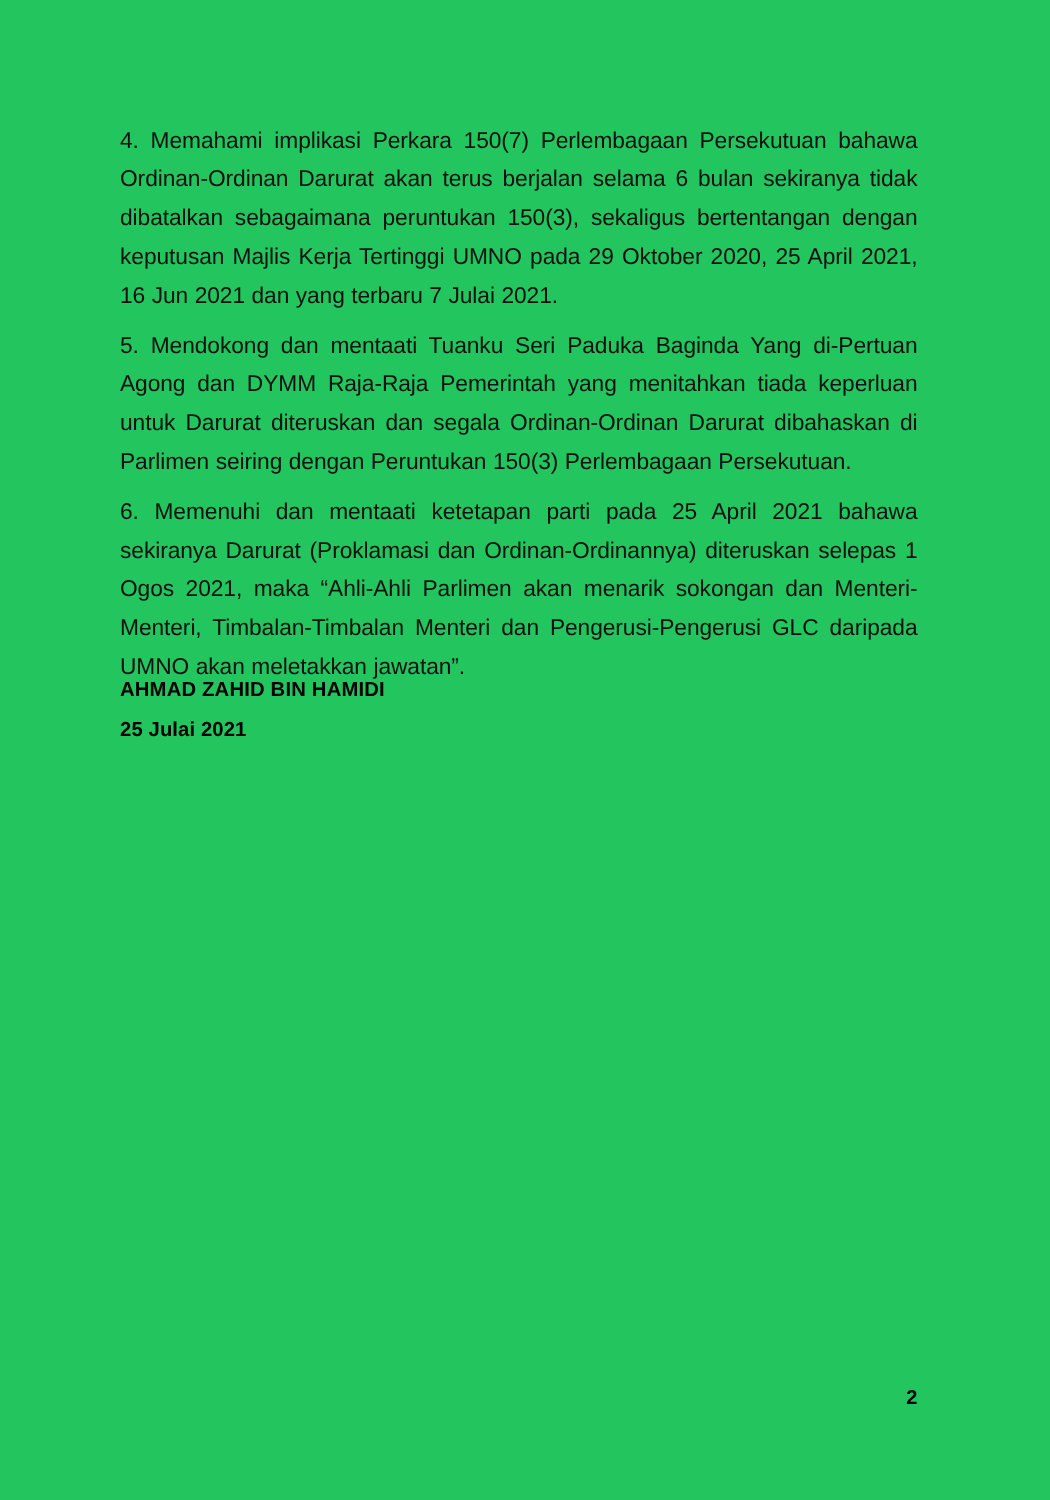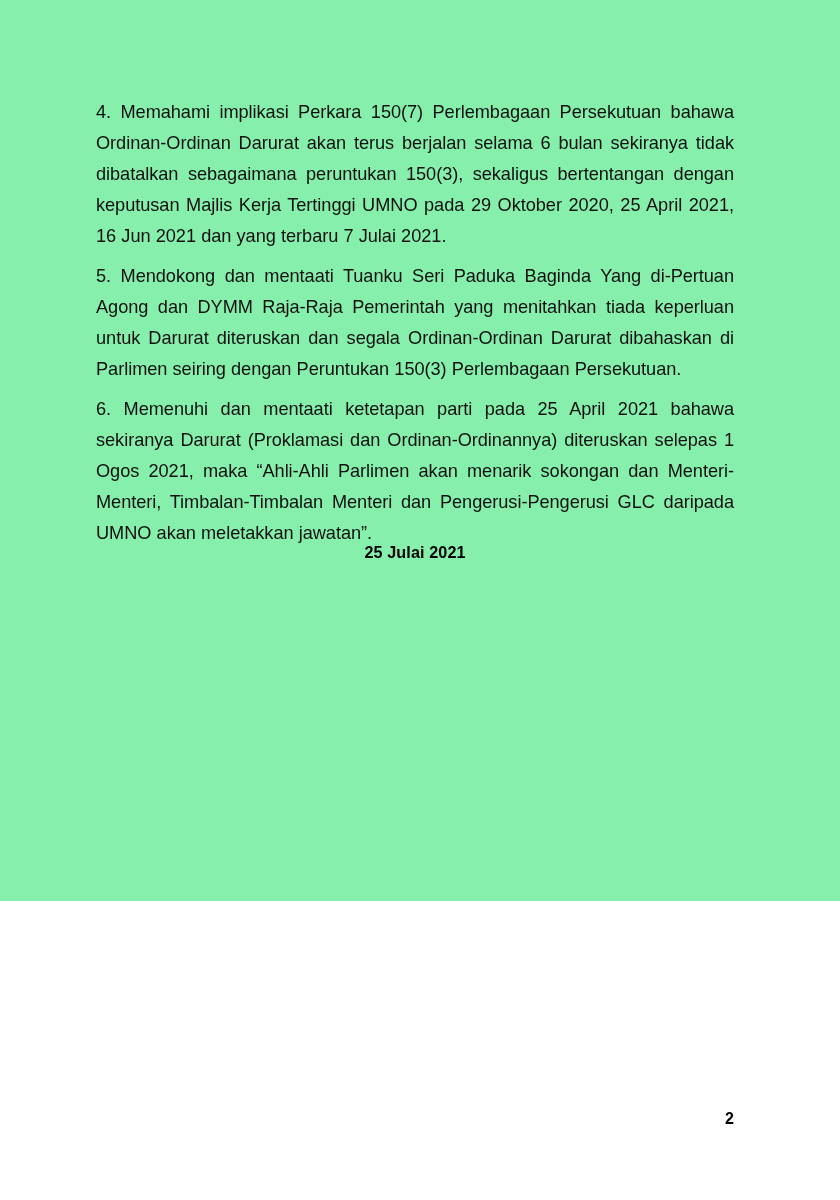--- a/index.html
+++ b/index.html
@@ -14,22 +14,22 @@
     position: relative;
     font-family: "Liberation Sans", sans-serif;
     color: #000000;
     overflow: hidden;
   }
   .page {
     position: absolute;
     top: 0;
     left: 0;
     width: 840px;
-    height: 901px;
-    background: #86efac;
+    height: 1200px;
+    background: #22c55e;
   }
   .content {
     position: absolute;
     left: 96px;
     top: 97px;
     width: 638px;
   }
   .para {
     font-size: 18.2px;
     line-height: 31px;
@@ -57,21 +57,20 @@
     margin: 0 0 10px 0;
     color: #000000;
   }
   .sig-date {
     font-size: 16.2px;
     font-weight: bold;
     line-height: 22px;
     letter-spacing: 0.1px;
     margin: 0;
     color: #000000;
-    text-align: center;
   }
   .page-number {
     position: absolute;
     left: 0;
     top: 1110px;
     width: 734px;
     text-align: right;
     font-size: 16px;
     font-weight: bold;
     color: #000000;
@@ -82,18 +81,19 @@
 
 <div class="page">
 
   <div class="content">
     <p class="para">4. Memahami implikasi Perkara 150(7) Perlembagaan Persekutuan bahawa Ordinan-Ordinan Darurat akan terus berjalan selama 6 bulan sekiranya tidak dibatalkan sebagaimana peruntukan 150(3), sekaligus bertentangan dengan keputusan Majlis Kerja Tertinggi UMNO pada 29 Oktober 2020, 25 April 2021, 16 Jun 2021 dan yang terbaru 7 Julai 2021.</p>
     <p class="para">5. Mendokong dan mentaati Tuanku Seri Paduka Baginda Yang di-Pertuan Agong dan DYMM Raja-Raja Pemerintah yang menitahkan tiada keperluan untuk Darurat diteruskan dan segala Ordinan-Ordinan Darurat dibahaskan di Parlimen seiring dengan Peruntukan 150(3) Perlembagaan Persekutuan.</p>
     <p class="para">6. Memenuhi dan mentaati ketetapan parti pada 25 April 2021 bahawa sekiranya Darurat (Proklamasi dan Ordinan-Ordinannya) diteruskan selepas 1 Ogos 2021, maka “Ahli-Ahli Parlimen akan menarik sokongan dan Menteri-Menteri, Timbalan-Timbalan Menteri dan Pengerusi-Pengerusi GLC daripada UMNO akan meletakkan jawatan”.</p>
   </div>
 
   <div class="signature-block">
+    <p class="sig-name">AHMAD ZAHID BIN HAMIDI</p>
     <p class="sig-date">25 Julai 2021</p>
   </div>
 
   <div class="page-number">2</div>
 
 </div>
 
 </body></html>

